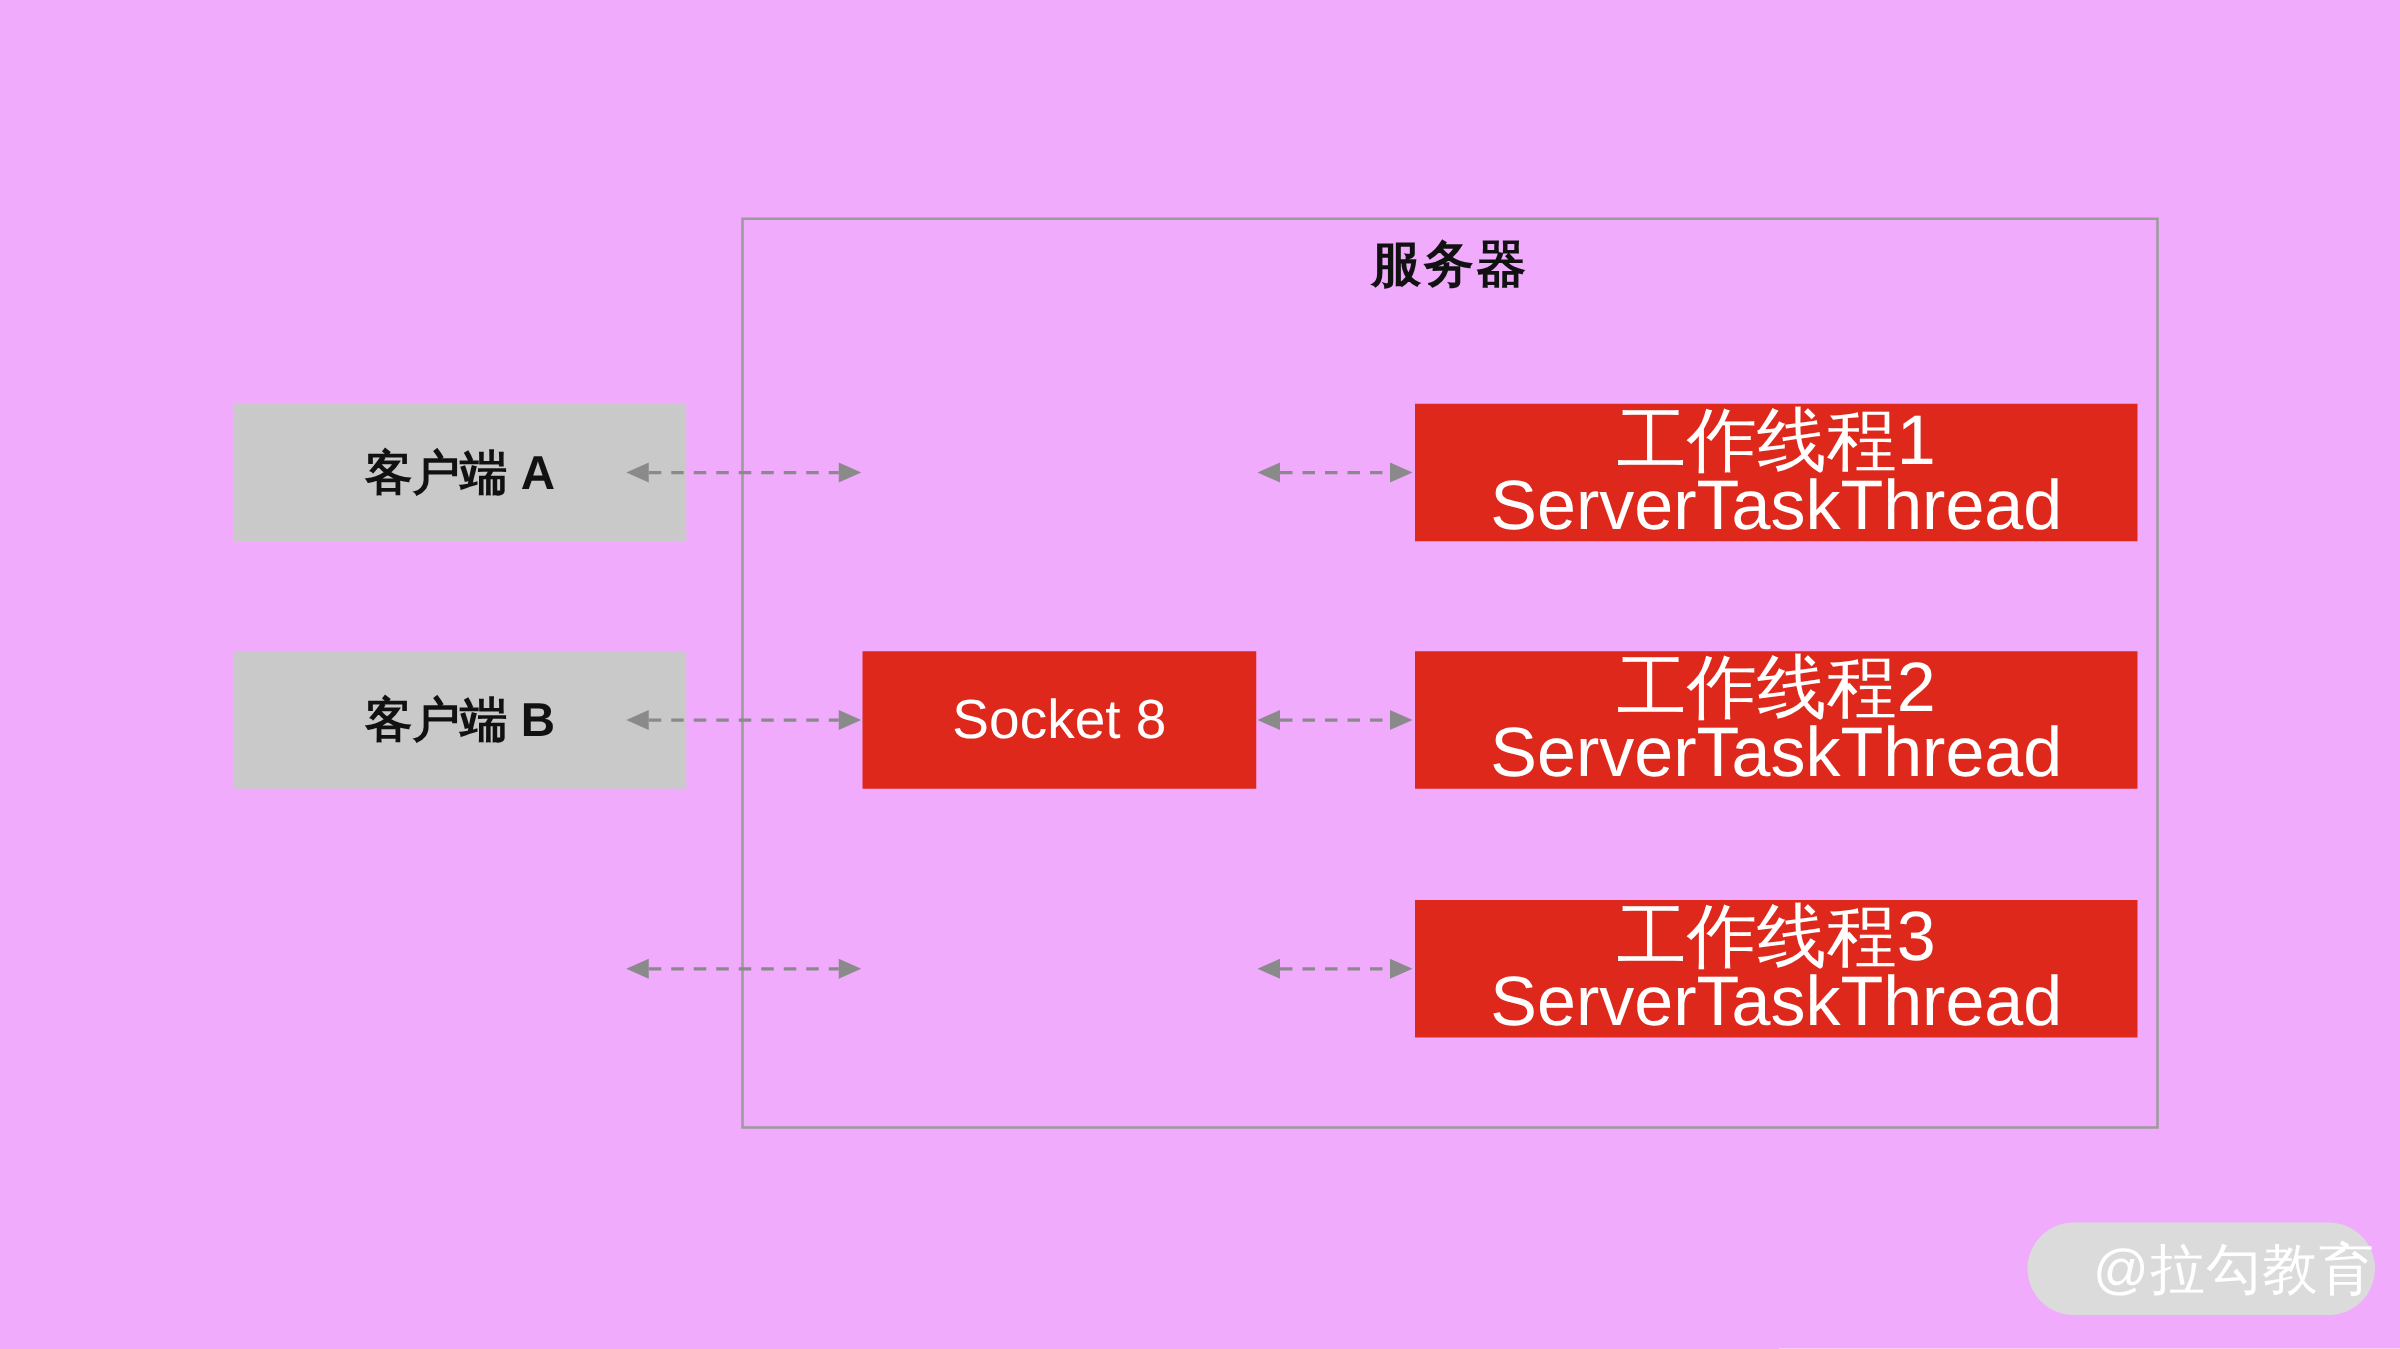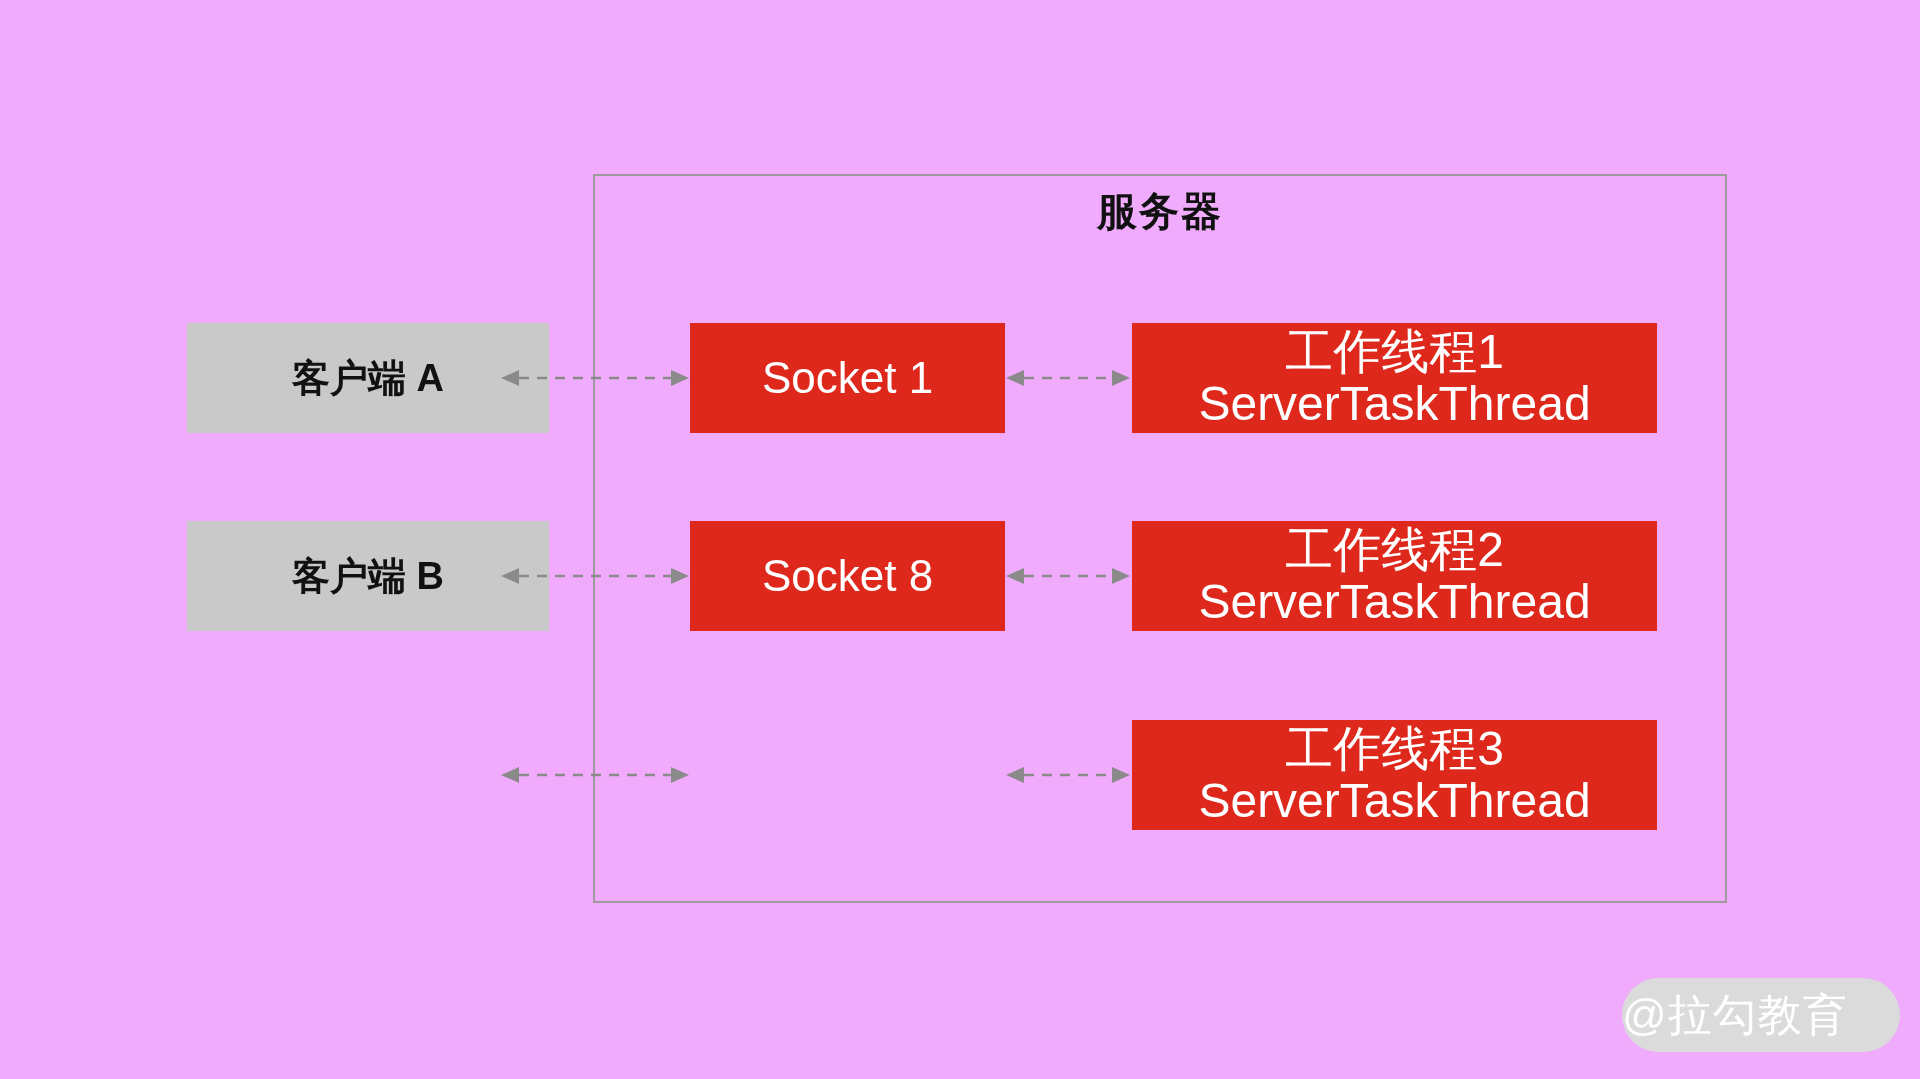--- a/index.html
+++ b/index.html
@@ -61,24 +61,24 @@
   .socket {
     left: 690px;
     width: 315px;
     background: var(--box-red, #DE281C);
     color: var(--box-text-light, #ffffff);
     font-size: 44px;
     font-weight: 500;
   }
   .thread {
     left: 1132px;
-    width: 525px;
+    width: 578px;
     background: var(--box-red, #DE281C);
     color: var(--box-text-light, #ffffff);
-    font-size: 48px;
+    font-size: 56px;
     font-weight: 500;
     line-height: 52px;
   }
   .row1 { top: 323px; }
   .row2 { top: 521px; }
   .row3 { top: 720px; }
 
   
   .arrow {
     position: absolute;
@@ -106,44 +106,41 @@
     top: 978px;
     width: 278px;
     height: 74px;
     border-radius: 37px;
     background: var(--watermark-bg, #DBDBDB);
     color: var(--watermark-text, #ffffff);
     font-size: 44px;
     font-weight: 500;
     display: flex;
     align-items: center;
-    justify-content: flex-start;
+    justify-content: flex-end;
     letter-spacing: 1px;
   }
 </style>
 </head>
 <body>
 
 <div class="stage">
 
   <div class="server-box">
     <div class="server-title">服务器</div>
   </div>
 
   <div class="node client row1">
     <span>客户端 A</span>
   </div>
   <svg class="arrow arrow-a arrow-row1" viewBox="0 0 192 26" preserveAspectRatio="none">
     <line x1="20" y1="13" x2="172" y2="13"></line>
     <polygon points="2,13 20,5 20,21"></polygon>
     <polygon points="190,13 172,5 172,21"></polygon>
   </svg>
-  <div class="node socket row1">
-    <span>Socket 1</span>
-  </div>
   <svg class="arrow arrow-b arrow-row1" viewBox="0 0 128 26" preserveAspectRatio="none">
     <line x1="20" y1="13" x2="108" y2="13"></line>
     <polygon points="2,13 20,5 20,21"></polygon>
     <polygon points="126,13 108,5 108,21"></polygon>
   </svg>
   <div class="node thread row1">
     <span>工作线程1</span>
     <span>ServerTaskThread</span>
   </div>
 

